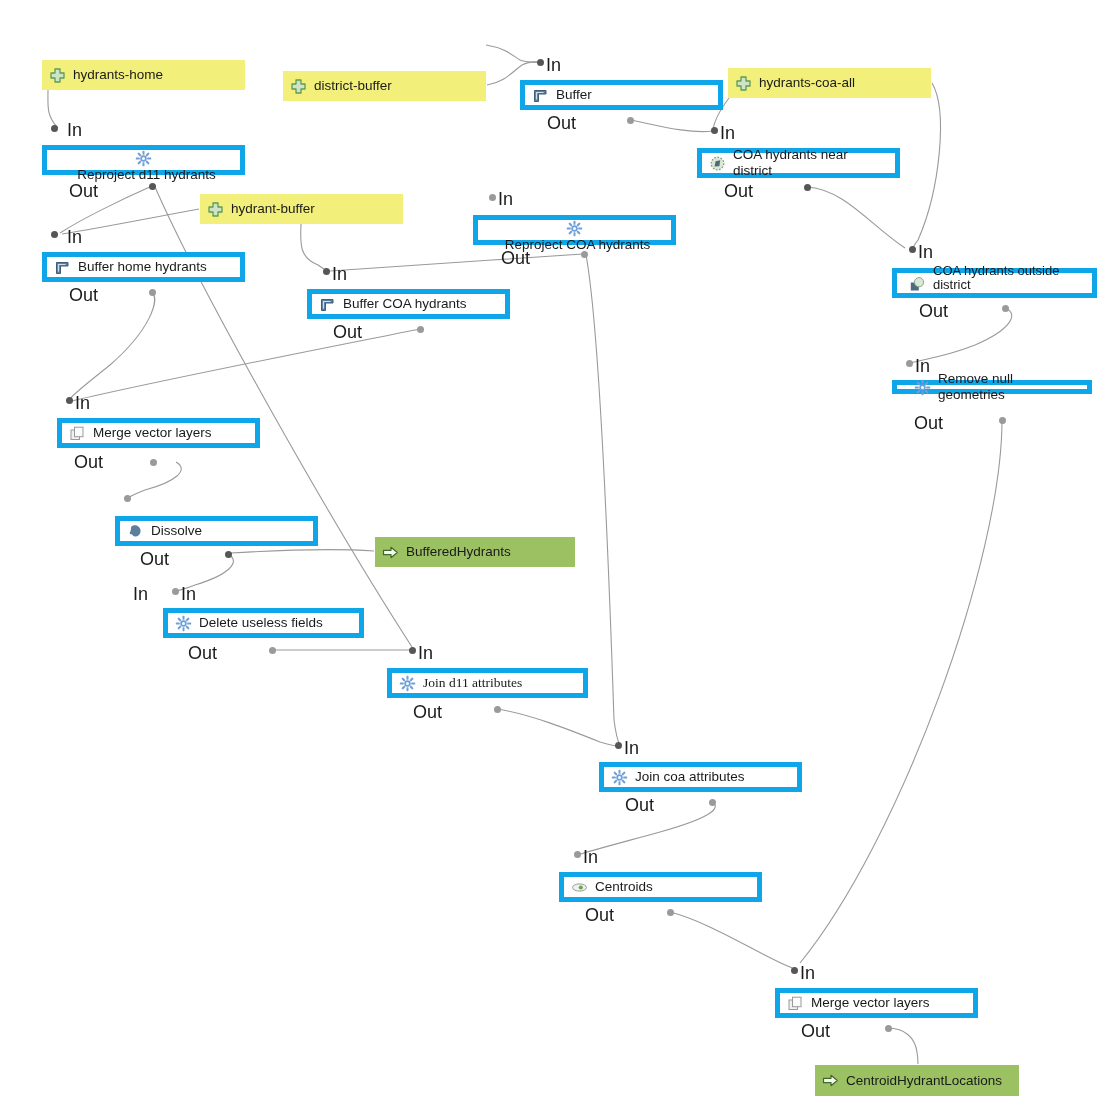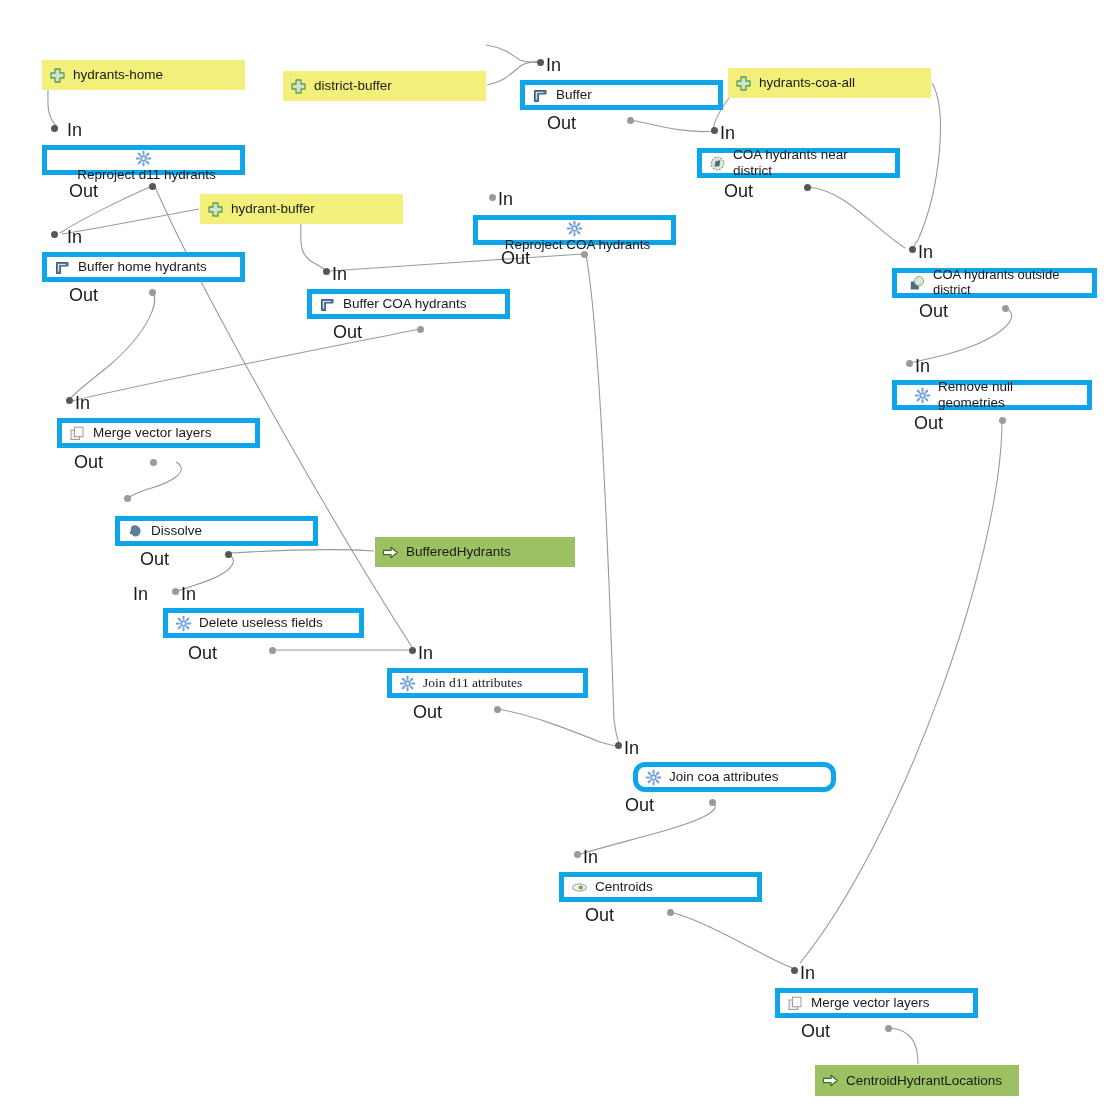--- a/index.html
+++ b/index.html
@@ -47,21 +47,21 @@
   }
   .node.output {
     background: #9bc162;
     border: none;
   }
   .node .label {
     margin-left: 7px;
     white-space: normal;
   }
   .node.wrap {
-    align-items: center;
+    align-items: flex-end;
     padding-left: 12px;
   }
   
   .port {
     position: absolute;
     font-size: 18px;
     color: #1b1b1b;
     white-space: nowrap;
   }
   .port .ptxt { margin-left: 9px; }
@@ -326,21 +326,21 @@
   <div class="node alg wrap" style="left:892px; top:268px; width:205px; height:30px;">
     <span class="ico">
       <svg width="17" height="17" viewBox="0 0 17 17">
         <rect x="1.8" y="6.5" width="8" height="8" fill="#4d6b82"></rect>
         <circle cx="10" cy="6.2" r="4.6" fill="#dbe8d8" stroke="#8aa887" stroke-width="1"></circle>
       </svg>
     </span>
     <span class="label" style="font-size:13px; line-height:1.12;">COA hydrants outside district</span>
   </div>
 
-  <div class="node alg" style="left:892px; top:380px; width:200px; height:30px;padding-left:17px;">
+  <div class="node alg" style="left:892px; top:380px; width:200px; height:14px;padding-left:17px;">
     <span class="ico">
       <svg width="17" height="17" viewBox="0 0 17 17">
         <g fill="#6f9fd8">
           <circle cx="8.5" cy="8.5" r="3.2"></circle>
           <rect x="7.5" y="0.8" width="2" height="4" rx="0.6"></rect>
           <rect x="7.5" y="12.2" width="2" height="4" rx="0.6"></rect>
           <rect x="0.8" y="7.5" width="4" height="2" rx="0.6"></rect>
           <rect x="12.2" y="7.5" width="4" height="2" rx="0.6"></rect>
           <rect x="7.5" y="0.8" width="2" height="4" rx="0.6" transform="rotate(45 8.5 8.5)"></rect>
           <rect x="7.5" y="12.2" width="2" height="4" rx="0.6" transform="rotate(45 8.5 8.5)"></rect>
@@ -405,21 +405,21 @@
           <rect x="7.5" y="12.2" width="2" height="4" rx="0.6" transform="rotate(45 8.5 8.5)"></rect>
           <rect x="0.8" y="7.5" width="4" height="2" rx="0.6" transform="rotate(45 8.5 8.5)"></rect>
           <rect x="12.2" y="7.5" width="4" height="2" rx="0.6" transform="rotate(45 8.5 8.5)"></rect>
         </g>
         <circle cx="8.5" cy="8.5" r="1.5" fill="#ffffff"></circle>
       </svg>
     </span>
     <span class="label">Join d11 attributes</span>
   </div>
 
-  <div class="node alg" style="left:633px; top:762px; width:203px; height:30px;border-radius:12px;">
+  <div class="node alg" style="left:599px; top:762px; width:203px; height:30px;">
     <span class="ico">
       <svg width="17" height="17" viewBox="0 0 17 17">
         <g fill="#6f9fd8">
           <circle cx="8.5" cy="8.5" r="3.2"></circle>
           <rect x="7.5" y="0.8" width="2" height="4" rx="0.6"></rect>
           <rect x="7.5" y="12.2" width="2" height="4" rx="0.6"></rect>
           <rect x="0.8" y="7.5" width="4" height="2" rx="0.6"></rect>
           <rect x="12.2" y="7.5" width="4" height="2" rx="0.6"></rect>
           <rect x="7.5" y="0.8" width="2" height="4" rx="0.6" transform="rotate(45 8.5 8.5)"></rect>
           <rect x="7.5" y="12.2" width="2" height="4" rx="0.6" transform="rotate(45 8.5 8.5)"></rect>

